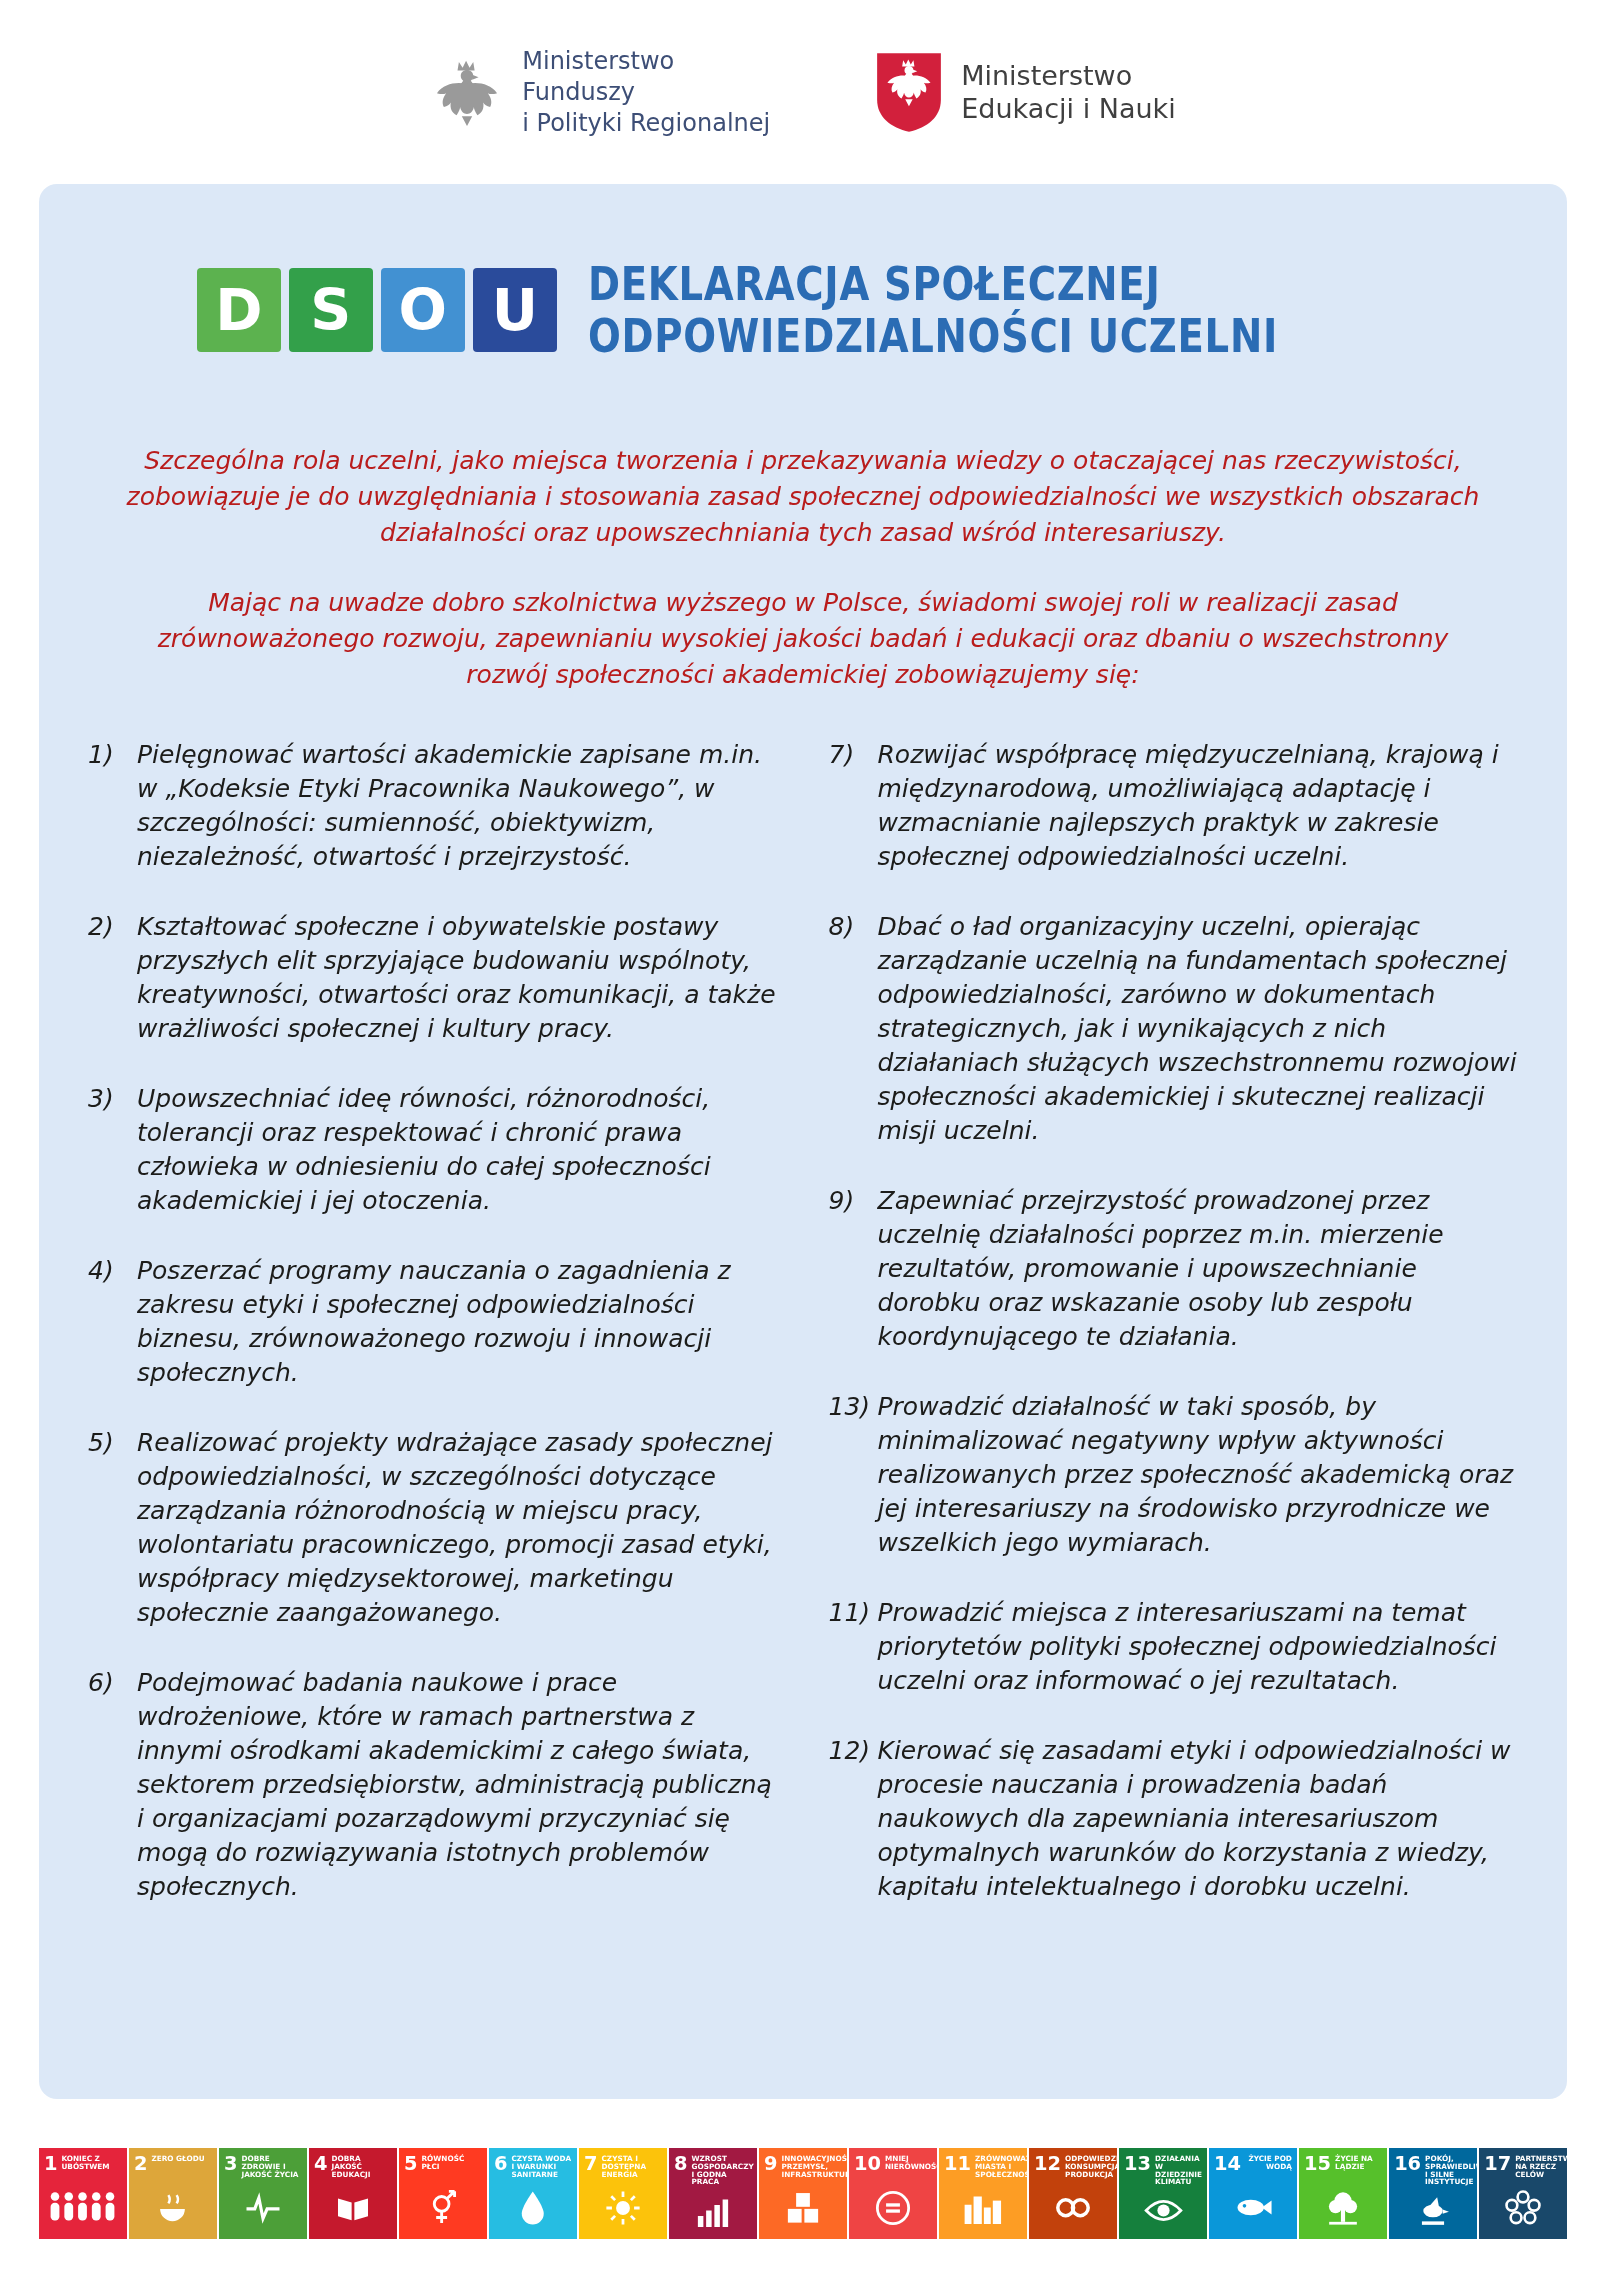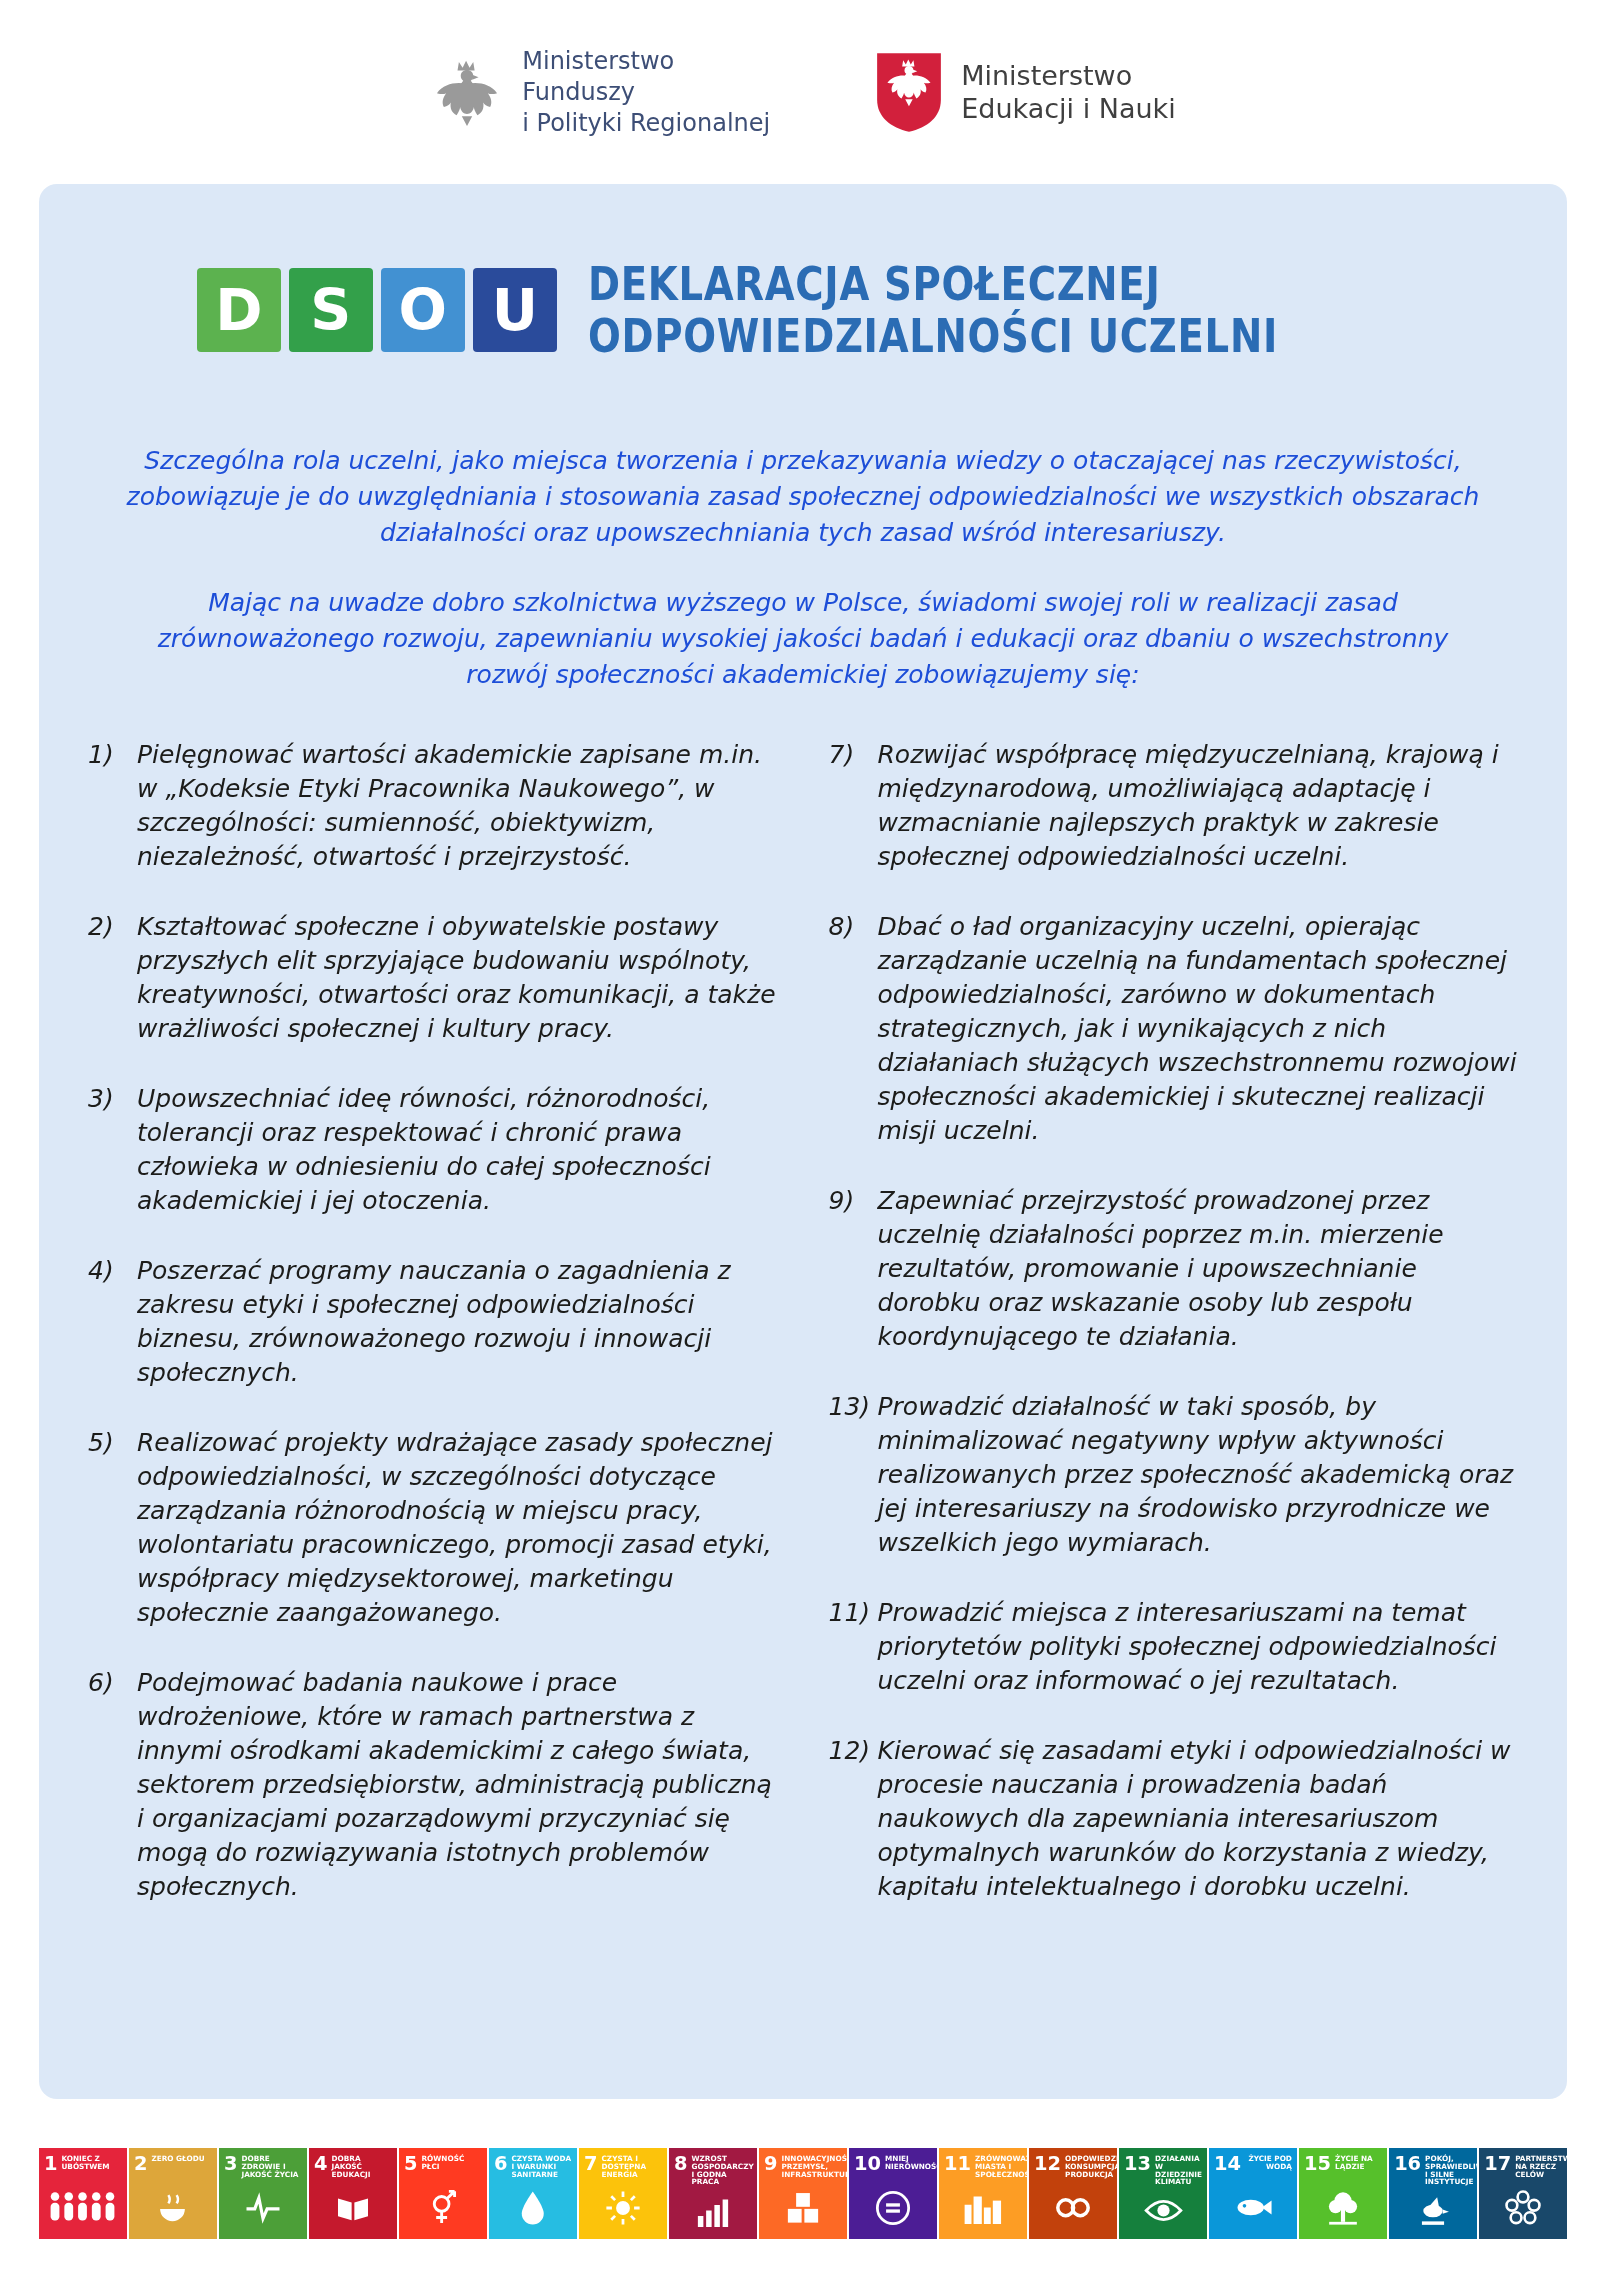--- a/index.html
+++ b/index.html
@@ -28,21 +28,21 @@
     width:84px; height:84px; border-radius:4px; display:flex; align-items:center; justify-content:center;
     color:#fff; font-size:57px; font-weight:700;
   }
   .doc-title { transform:scaleX(0.84); transform-origin:left center; }
   .doc-title div {
     font-size:46px; line-height:52px; font-weight:700; color:#2b6cb4; letter-spacing:0.8px;
   }
 
   .intro {
     width:1360px; margin:81px auto 0; text-align:center;
-    font-style:italic; font-size:25px; line-height:36px; color:#1d4ed8;
+    font-style:italic; font-size:25px; line-height:36px; color:#b91c1c;
   }
   .intro.second { margin-top:34px; }
 
   .columns { display:flex; gap:52px; padding:45px 50px 0 49px; }
   .column { flex:1; }
   .item { display:flex; margin-bottom:36px; font-style:italic; font-size:25px; line-height:34px; color:#1c1c1a; }
   .item .num { flex:0 0 49px; }
   .item .txt { flex:1; }
 
   
@@ -309,21 +309,21 @@
       </div>
     <div class="sdg-icon">
       <svg width="36" height="33" viewBox="0 0 26 24" fill="#fff">
         <rect x="2" y="13" width="10" height="10"></rect>
           <rect x="14" y="13" width="10" height="10"></rect>
           <rect x="8" y="1.5" width="10" height="10"></rect>
       </svg>
     </div>
   </div>
 
-  <div class="sdg-tile" style="background-color: #4c1d95;">
+  <div class="sdg-tile" style="background-color: #ef4444;">
     <div class="sdg-head">
         <span class="sdg-num">10</span>
         <span class="sdg-label">MNIEJ NIERÓWNOŚCI</span>
       </div>
     <div class="sdg-icon">
       <svg width="36" height="36" viewBox="0 0 26 26">
         <circle cx="13" cy="13" r="11.3" stroke="#fff" stroke-width="2" fill="none"></circle>
         <rect x="8" y="9.6" width="10" height="2.4" fill="#fff"></rect>
           <rect x="8" y="14" width="10" height="2.4" fill="#fff"></rect>
       </svg>

